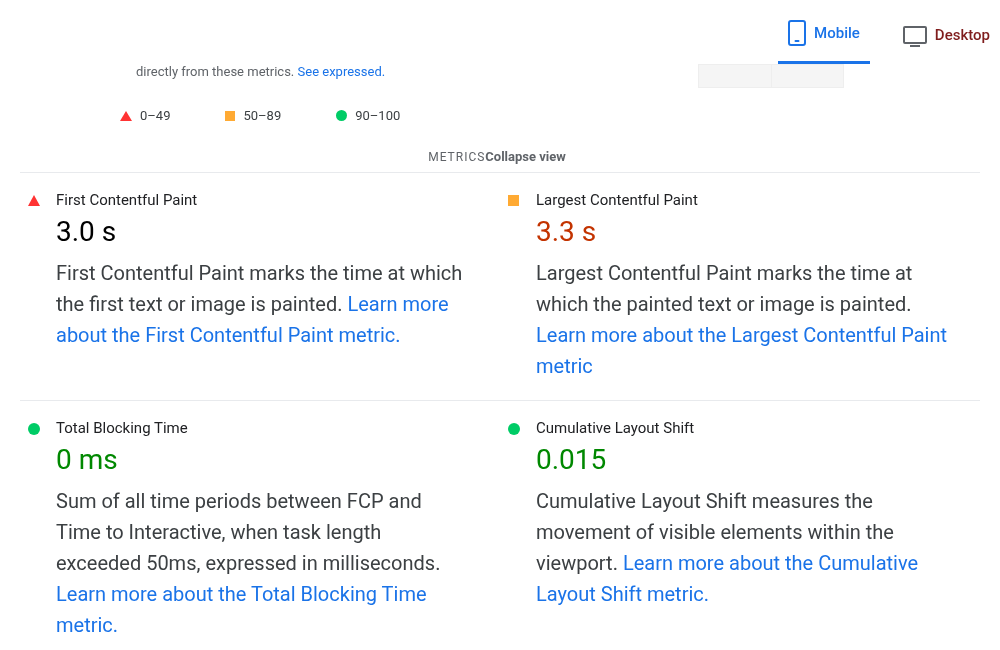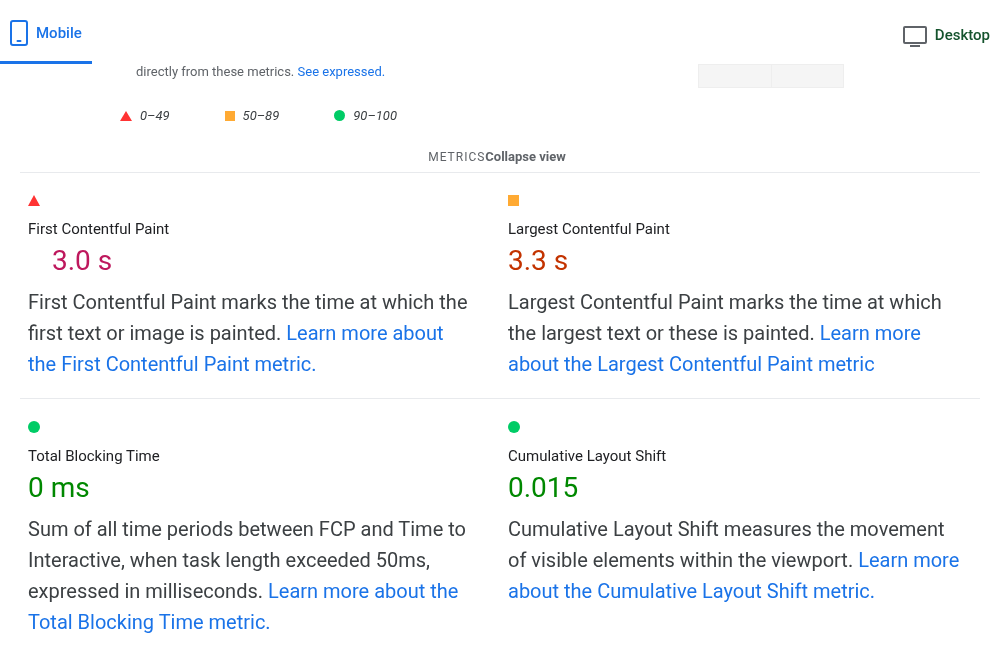--- a/index.html
+++ b/index.html
@@ -4,33 +4,33 @@
   <style>
     * { margin: 0; padding: 0; box-sizing: border-box; }
     body {
       font-family: Roboto, Arial, sans-serif;
       background: #fff;
       font-size: 14px;
       color: #3c4043;
     }
     .tabs {
       display: flex;
-      justify-content: space-between;
-      gap: 40px;
+      justify-content: flex-end;
+      gap: 23px;
       padding: 20px 0 0 0;
     }
     .tab {
       display: flex;
       align-items: center;
       gap: 8px;
       padding: 0 10px 15px 10px;
       font-size: 15px;
       font-weight: 500;
       cursor: pointer;
-      color: #14532d;
+      color: #7f1d1d;
     }
     .tab.active {
       color: #1a73e8;
       border-bottom: 3px solid #1a73e8;
     }
     .device-icon { width: 18px; height: 26px; display: inline-block; }
     .mobile-icon { border: 2px solid #1a73e8; border-radius: 3px; position: relative; }
     .mobile-icon::after { content:''; position:absolute; bottom:2px; left:50%; transform:translateX(-50%); width:5px; height:2px; background:#1a73e8; border-radius:1px;}
     .desktop-icon { width: 24px; height: 18px; border: 2px solid #5f6368; border-radius: 2px; position:relative;}
     .desktop-icon::after{content:'';position:absolute;bottom:-5px;left:50%;transform:translateX(-50%);width:10px;height:2px;background:#5f6368;}
@@ -47,21 +47,20 @@
     .thumb-placeholder { width: 146px; height: 24px; background:#f5f5f5; border:1px solid #eee; margin-right:136px; display:flex;}
     .thumb-placeholder div{flex:1;border-right:1px solid #eee;}
     .thumb-placeholder div:last-child{border-right:none;}
 
     .legend {
       display: flex;
       gap: 55px;
       padding: 20px 0 18px 100px;
       font-size: 13px;
       color: #3c4043;
-      font-style: italic;
     }
     .legend-item { display:flex; align-items:center; gap:8px; }
     .tri { width:0; height:0; border-left:6px solid transparent; border-right:6px solid transparent; border-bottom:10px solid #f33; }
     .sq { width:10px; height:10px; background:#fa3; }
     .cir { width:11px; height:11px; background:#0c6; border-radius:50%; }
 
     .section-header {
       display:flex;
       justify-content: center;
       align-items:center;
@@ -75,28 +74,27 @@
     .metrics-grid {
       display:grid;
       grid-template-columns: 1fr 1fr;
       border-top: 1px solid #e8eaed;
     }
     .metric {
       border-bottom: 1px solid #e8eaed;
       padding: 18px 20px 18px 8px;
       display:flex;
       gap: 14px;
-      flex-direction: column;
     }
     .metric:nth-child(odd){ padding-right:30px;}
     .metric-icon { flex: 0 0 14px; padding-top:4px; }
     .metric-body { flex:1; }
     .metric-title { font-size:15px; color:#202124; margin-bottom:6px; }
     .metric-value { font-size:28px; font-weight:400; margin-bottom:10px; }
-    .val-red { color:#be185d;margin-left:24px; }
+    .val-red { color:#000000; }
     .val-orange { color:#c33300; }
     .val-green { color:#080; }
     .metric-desc { font-size:20px; color:#3c4043; line-height:1.55;}
     .metric-desc a { color:#1a73e8; text-decoration:none; cursor:pointer;}
     .tri-sm { width:0;height:0;border-left:6px solid transparent;border-right:6px solid transparent;border-bottom:11px solid #f33;}
     .sq-sm{width:11px;height:11px;background:#fa3;}
     .cir-sm{width:12px;height:12px;background:#0c6;border-radius:50%;}
   </style>
 </head>
 <body>
@@ -154,21 +152,21 @@
           <div class="metric-desc"><span>First Contentful Paint marks the time at which the first text or image is painted. </span><a>Learn more about the First Contentful Paint metric.</a></div>
         </div>
       </div>
       <div class="metric">
         <div class="metric-icon">
           <div class="sq-sm"></div>
         </div>
         <div class="metric-body">
           <div class="metric-title">Largest Contentful Paint</div>
           <div class="metric-value val-orange">3.3 s</div>
-          <div class="metric-desc"><span>Largest Contentful Paint marks the time at which the largest text or these is painted. </span><a>Learn more about the Largest Contentful Paint metric</a></div>
+          <div class="metric-desc"><span>Largest Contentful Paint marks the time at which the painted text or image is painted. </span><a>Learn more about the Largest Contentful Paint metric</a></div>
         </div>
       </div>
       <div class="metric">
         <div class="metric-icon">
           <div class="cir-sm"></div>
         </div>
         <div class="metric-body">
           <div class="metric-title">Total Blocking Time</div>
           <div class="metric-value val-green">0 ms</div>
           <div class="metric-desc"><span>Sum of all time periods between FCP and Time to Interactive, when task length exceeded 50ms, expressed in milliseconds. </span><a>Learn more about the Total Blocking Time metric.</a></div>

